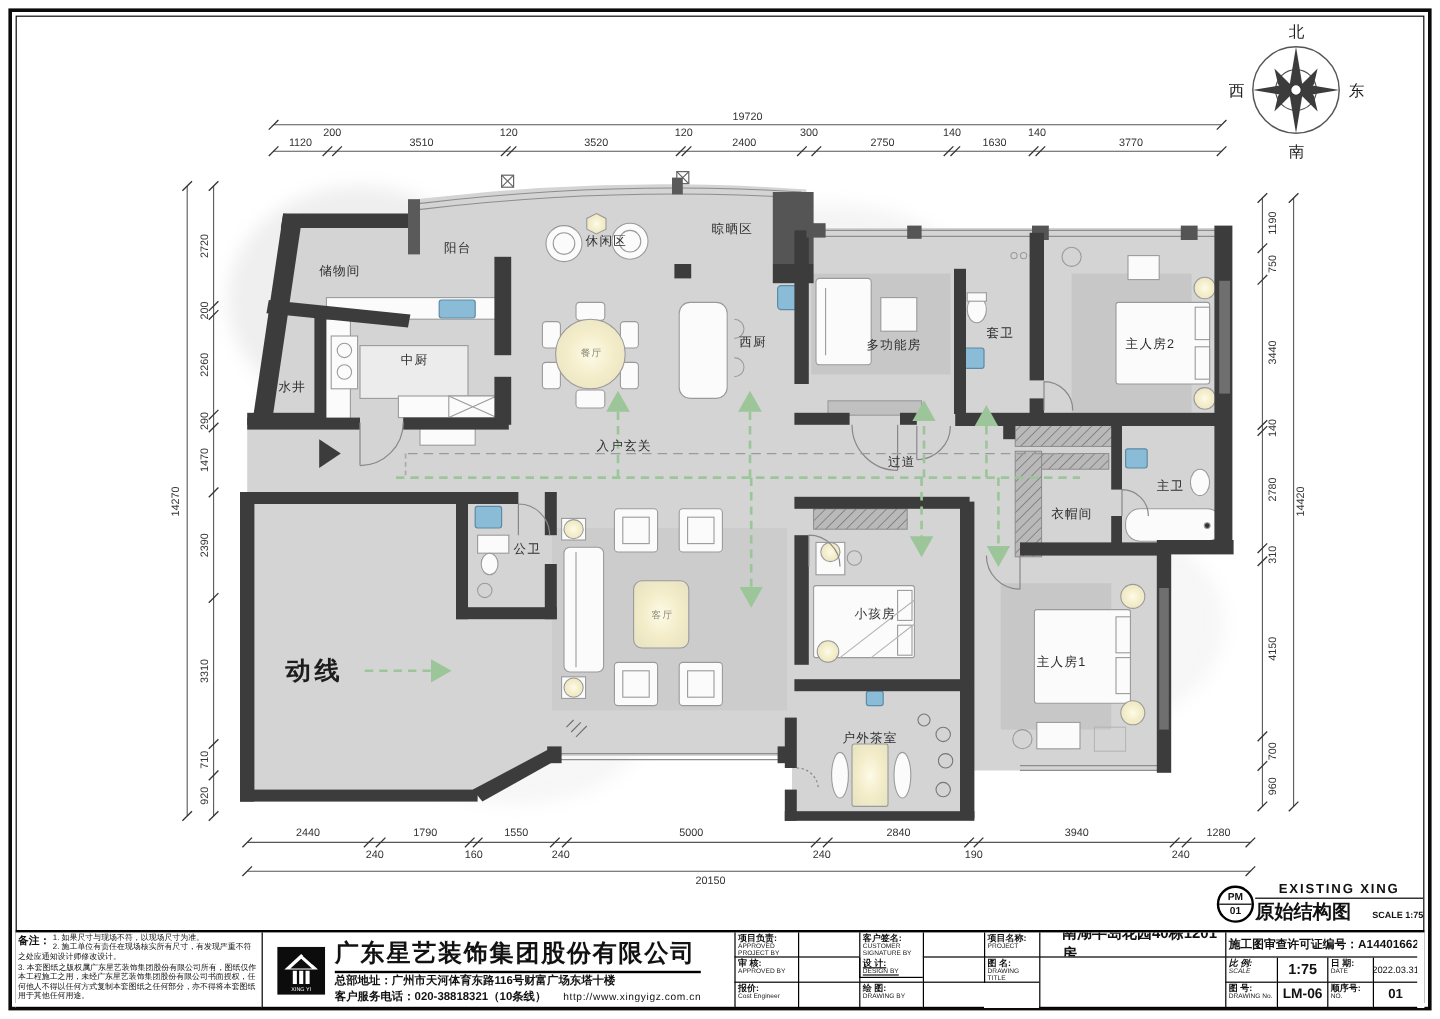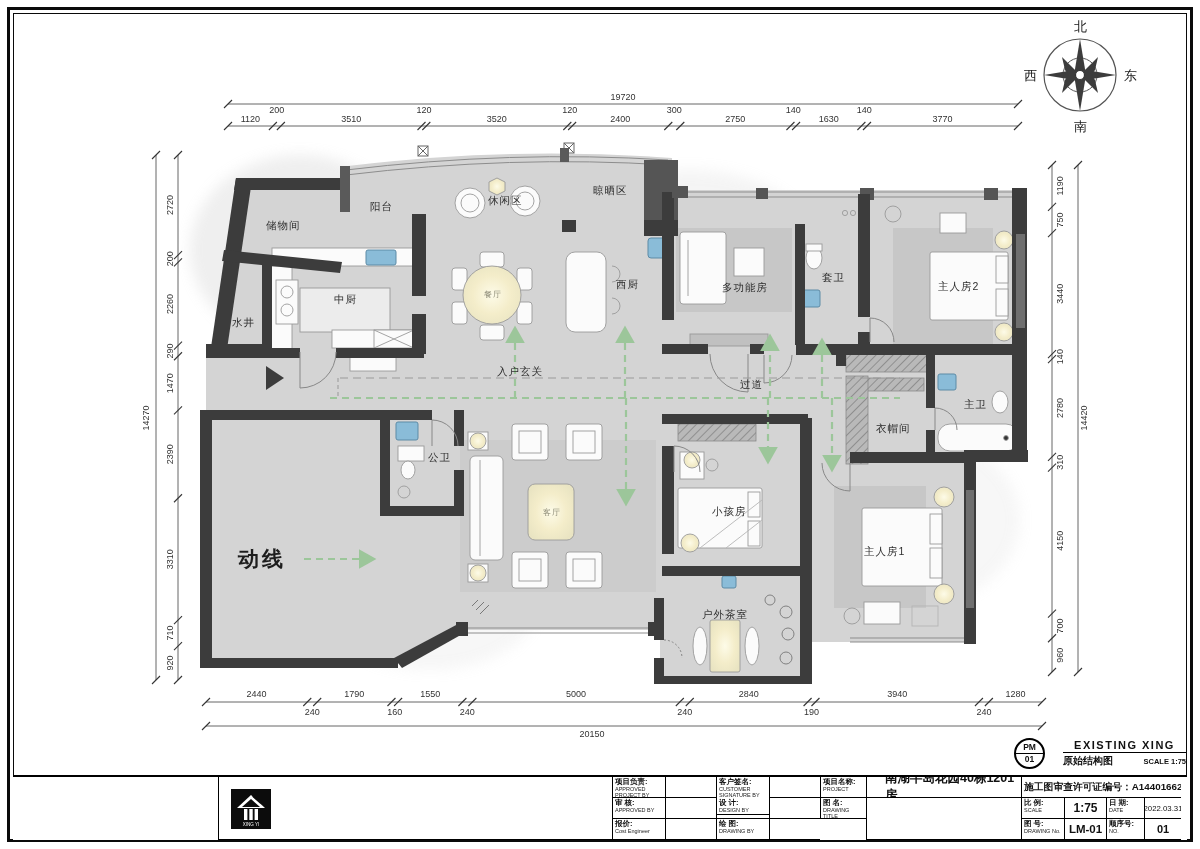--- a/index.html
+++ b/index.html
@@ -21,30 +21,30 @@
   .lab-cn{display:block;font-size:7.5px;font-weight:bold;line-height:8px;}
   .lab-en{display:block;font-size:5.5px;line-height:6px;color:#222;transform-origin:0 0;}
   .val-big{display:flex;align-items:center;justify-content:center;height:100%;font-weight:bold;}
   .notes{font-size:6.6px;line-height:8.2px;color:#111;}
   .notes-label{font-size:9px;font-weight:bold;float:left;margin-right:2px;}
   .company{display:flex;align-items:center;gap:8px;padding:4px 6px 2px 10px;height:100%;box-sizing:border-box;}
   .cname{font-size:20px;font-weight:bold;letter-spacing:1.5px;border-bottom:2px solid #000;
          padding-bottom:1px;white-space:nowrap;}
   .cinfo{font-size:9.5px;font-weight:bold;line-height:13px;white-space:nowrap;}
   .cweb{font-size:8.5px;font-weight:normal;float:right;margin-left:14px;letter-spacing:.5px;}
-  .stamp{position:absolute;left:1014px;top:733px;width:172px;height:40px;display:flex;align-items:center;gap:18px;}
+  .stamp{position:absolute;left:1014px;top:733px;width:172px;height:40px;display:flex;align-items:center;gap:1px;}
   .stamp-circle{width:27px;height:27px;border:2px solid #000;border-radius:50%;display:flex;flex-direction:column;
         align-items:stretch;justify-content:center;text-align:center;flex:0 0 auto;}
   .stamp-circle span{font-size:8.5px;font-weight:bold;line-height:11px;display:block;}
   .stamp-circle span:last-child{border-top:1.5px solid #000;}
   .stamp-right{flex:1;}
   .stamp-en{font-size:11px;font-weight:bold;letter-spacing:1.5px;text-align:center;border-bottom:1.5px solid #000;
         padding-bottom:1px;}
   .stamp-row{display:flex;justify-content:space-between;align-items:baseline;padding-top:1px;}
-  .stamp-cn{font-size:10px;font-weight:bold;}
+  .stamp-cn{font-size:16px;font-weight:bold;}
   .stamp-sc{font-size:7.5px;font-weight:bold;}
 </style>
 </head>
 <body>
 
 <div class="sheet">
   <div class="frame-outer"></div>
   <div class="frame-inner"></div>
 
   <svg width="1200" height="775" viewBox="0 0 1200 775" style="position:absolute;left:0;top:0;">
@@ -479,33 +479,51 @@
       <div class="stamp-en">EXISTING XING</div>
       <div class="stamp-row">
         <span class="stamp-cn">原始结构图</span>
         <span class="stamp-sc">SCALE 1:75</span>
       </div>
     </div>
   </div>
 
   <div class="tb">
 
+    <div class="cell noleft" style="left:0;top:0;width:205px;height:63px;">
+      <span class="notes-label">备注：</span>
+      <div class="notes">
+        <div>1. 如果尺寸与现场不符，以现场尺寸为准。</div>
+        <div>2. 施工单位有责任在现场核实所有尺寸，有发现严重不符之处应通知设计师修改设计。</div>
+        <div>3. 本套图纸之版权属广东星艺装饰集团股份有限公司所有，图纸仅作本工程施工之用，未经广东星艺装饰集团股份有限公司书面授权，任何他人不得以任何方式复制本套图纸之任何部分，亦不得将本套图纸用于其他任何用途。</div>
+      </div>
+    </div>
 
     <div class="cell" style="left:205px;top:0;width:394px;height:63px;">
       <div class="company">
         <svg width="40" height="40" viewBox="0 0 40 40" style="flex:0 0 auto;">
           <rect width="40" height="40" fill="#0c0c0c"></rect>
           <polygon points="20,6 34,19 6,19" fill="#fff"></polygon>
           <polygon points="20,10 29,18 11,18" fill="#0c0c0c"></polygon>
           <line x1="22" y1="7" x2="30" y2="14" stroke="#0c0c0c" stroke-width="2"></line>
           <rect x="13" y="20" width="3.4" height="11" fill="#fff"></rect>
           <rect x="18.3" y="20" width="3.4" height="11" fill="#fff"></rect>
           <rect x="23.6" y="20" width="3.4" height="11" fill="#fff"></rect>
           <text x="20" y="37" text-anchor="middle" font-size="4.5" fill="#fff">XING YI</text>
         </svg>
+        <div>
+          <div class="cname">广东星艺装饰集团股份有限公司</div>
+          <div class="cinfo">
+            <div>总部地址：广州市天河体育东路116号财富广场东塔十楼</div>
+            <div>
+              <span class="cweb">http://www.xingyigz.com.cn</span>
+              <span>客户服务电话：020-38818321（10条线）</span>
+            </div>
+          </div>
+        </div>
       </div>
     </div>
 
     <div class="cell" style="left:599px;top:0;width:53px;height:21px;">
       <span class="lab-cn">项目负责:</span>
       <span class="lab-en">APPROVED PROJECT BY</span>
     </div>
     <div class="cell" style="left:652px;top:0;width:51px;height:21px;"></div>
     <div class="cell" style="left:703px;top:0;width:53px;height:38px;">
       <span class="lab-cn">客户签名:</span>
@@ -524,31 +542,31 @@
         <span>施工图审查许可证编号：</span>
           <span>A144016621(甲级)</span>
       </div>
     </div>
 
     <div class="cell" style="left:599px;top:21px;width:53px;height:21px;">
       <span class="lab-cn">审 核:</span>
       <span class="lab-en">APPROVED BY</span>
     </div>
     <div class="cell" style="left:652px;top:21px;width:51px;height:21px;"></div>
-    <div class="cell" style="left:703px;top:21px;width:53px;height:21px;">
+    <div class="cell" style="left:703px;top:21px;width:53px;height:21px;text-decoration:underline;">
       <span class="lab-cn">设 计:</span>
       <span class="lab-en">DESIGN BY</span>
     </div>
     <div class="cell" style="left:756px;top:21px;width:51px;height:21px;"></div>
     <div class="cell" style="left:807px;top:21px;width:46px;height:21px;">
       <span class="lab-cn">图 名:</span>
       <span class="lab-en">DRAWING TITLE</span>
     </div>
     <div class="cell" style="left:853px;top:21px;width:155px;height:42px;"></div>
-    <div class="cell" style="left:1008px;top:21px;width:43px;height:21px;">
+    <div class="cell" style="left:1008px;top:21px;width:43px;height:21px;font-style:italic;">
       <span class="lab-cn">比 例:</span>
       <span class="lab-en">SCALE</span>
     </div>
     <div class="cell" style="left:1051px;top:21px;width:42px;height:21px;">
       <div class="val-big" style="font-size:12px;">1:75</div>
     </div>
     <div class="cell" style="left:1093px;top:21px;width:38px;height:21px;">
       <span class="lab-cn">日 期:</span>
       <span class="lab-en">DATE</span>
     </div>
@@ -564,21 +582,21 @@
     <div class="cell" style="left:703px;top:42px;width:53px;height:21px;">
       <span class="lab-cn">绘 图:</span>
       <span class="lab-en">DRAWING BY</span>
     </div>
     <div class="cell" style="left:756px;top:42px;width:51px;height:21px;"></div>
     <div class="cell" style="left:1008px;top:42px;width:43px;height:21px;">
       <span class="lab-cn">图 号:</span>
       <span class="lab-en">DRAWING No.</span>
     </div>
     <div class="cell" style="left:1051px;top:42px;width:42px;height:21px;">
-      <div class="val-big" style="font-size:11.5px;">LM-01</div>
+      <div class="val-big" style="font-size:11.5px;">LM-06</div>
     </div>
     <div class="cell" style="left:1093px;top:42px;width:38px;height:21px;">
       <span class="lab-cn">顺序号:</span>
       <span class="lab-en">NO.</span>
     </div>
     <div class="cell" style="left:1131px;top:42px;width:37px;height:21px;">
       <div class="val-big" style="font-size:11px;">01</div>
     </div>
   </div>
 </div>

